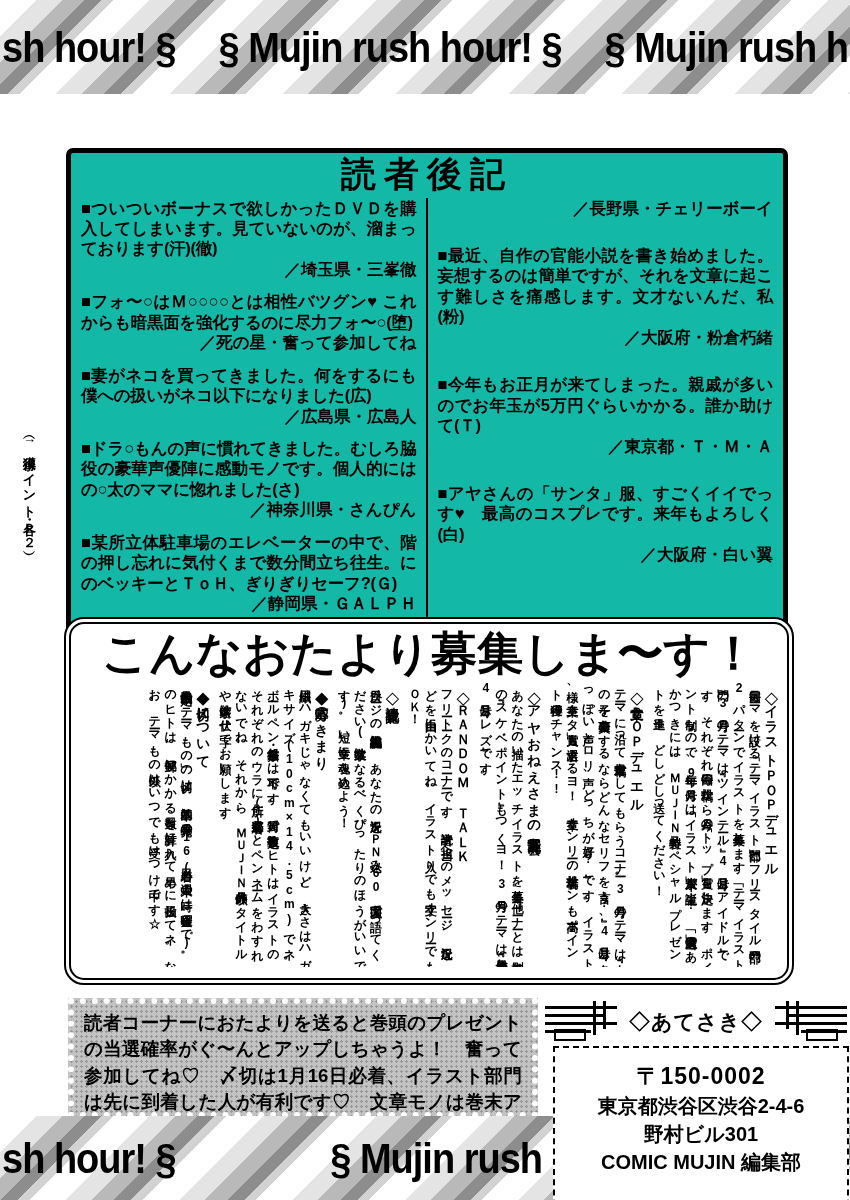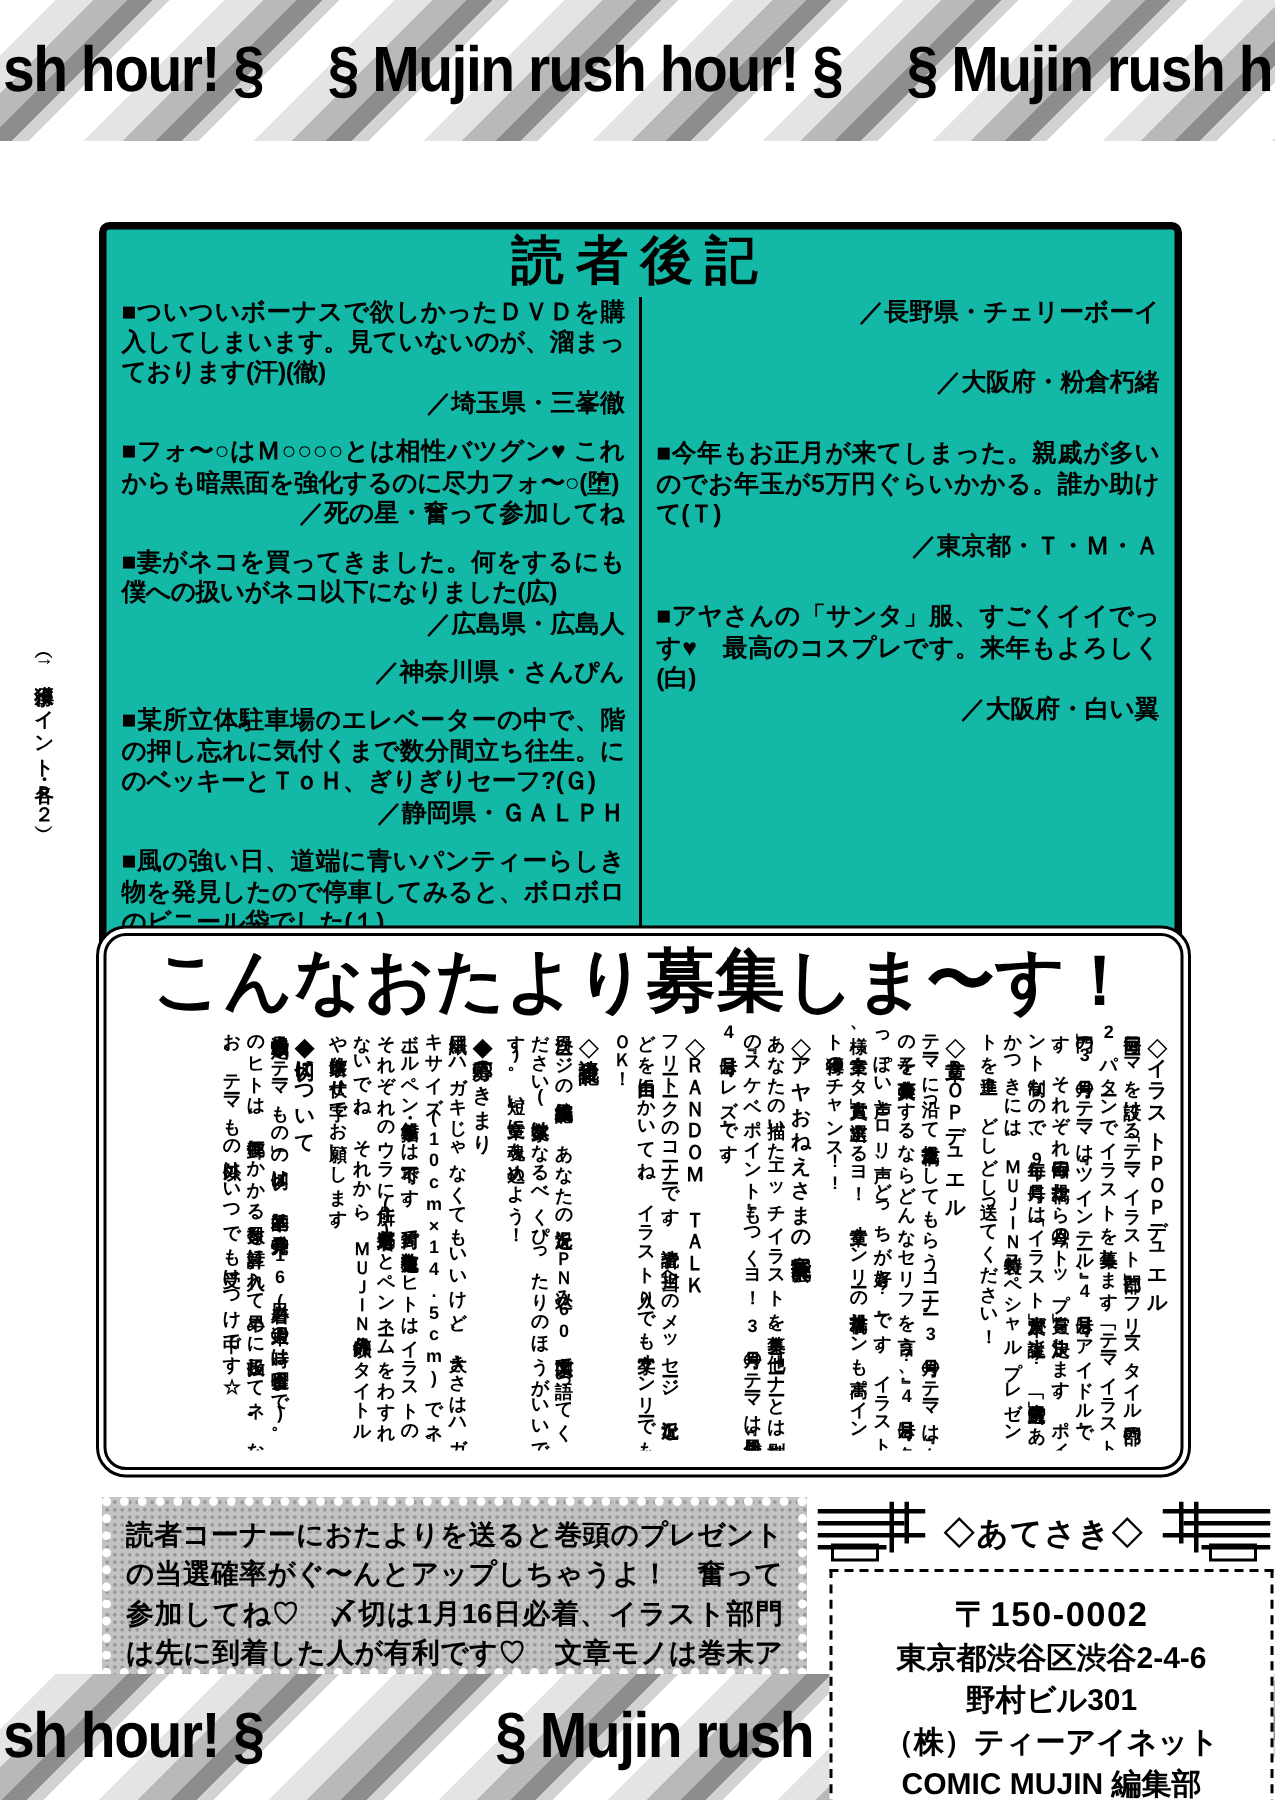--- a/index.html
+++ b/index.html
@@ -87,37 +87,39 @@
         </div>
         <div class="comment gapL">
           <p>■フォ〜○はＭ○○○○とは相性バツグン♥ これからも暗黒面を強化するのに尽力フォ〜○(堕)</p>
           <p class="author">／死の星・奮って参加してね</p>
         </div>
         <div class="comment gapL">
           <p>■妻がネコを買ってきました。何をするにも僕への扱いがネコ以下になりました(広)</p>
           <p class="author">／広島県・広島人</p>
         </div>
         <div class="comment gapL">
+          <p>■ドラ○もんの声に慣れてきました。むしろ脇役の豪華声優陣に感動モノです。個人的にはの○太のママに惚れました(さ)</p>
           <p class="author">／神奈川県・さんぴん</p>
         </div>
         <div class="comment gapL">
           <p>■某所立体駐車場のエレベーターの中で、階の押し忘れに気付くまで数分間立ち往生。にのベッキーとＴｏＨ、ぎりぎりセーフ?(Ｇ)</p>
           <p class="author">／静岡県・ＧＡＬＰＨ</p>
         </div>
         <div class="comment gapL">
           <p>■風の強い日、道端に青いパンティーらしき物を発見したので停車してみると、ボロボロのビニール袋でした(１)</p>
           <p class="author">／和歌山県・１９９９</p>
         </div>
       </div>
       <div class="divider"></div>
       <div class="col right">
         <div class="comment gapR">
           <p class="author">／長野県・チェリーボーイ</p>
         </div>
         <div class="comment gapR">
+          <p>■最近、自作の官能小説を書き始めました。妄想するのは簡単ですが、それを文章に起こす難しさを痛感します。文才ないんだ、私(粉)</p>
           <p class="author">／大阪府・粉倉朽緒</p>
         </div>
         <div class="comment gapR">
           <p>■今年もお正月が来てしまった。親戚が多いのでお年玉が5万円ぐらいかかる。誰か助けて(Ｔ)</p>
           <p class="author">／東京都・Ｔ・Ｍ・Ａ</p>
         </div>
         <div class="comment">
           <p>■アヤさんの「サンタ」服、すごくイイでっす♥　最高のコスプレです。来年もよろしく(白)</p>
           <p class="author">／大阪府・白い翼</p>
         </div>
@@ -183,18 +185,17 @@
       <span>sh hour! §</span>
       <span>§ Mujin rush hour! §</span>
       <span>§</span>
     </div>
   </div>
 
   <div class="addr">
     <div class="zip">〒150-0002</div>
     <div class="l">東京都渋谷区渋谷2-4-6</div>
     <div class="l">野村ビル301</div>
-    <div class="l">（株）ティーアイネット</div>
     <div class="l">COMIC MUJIN 編集部</div>
 
   </div>
 
 </div>
 
 </body></html>

